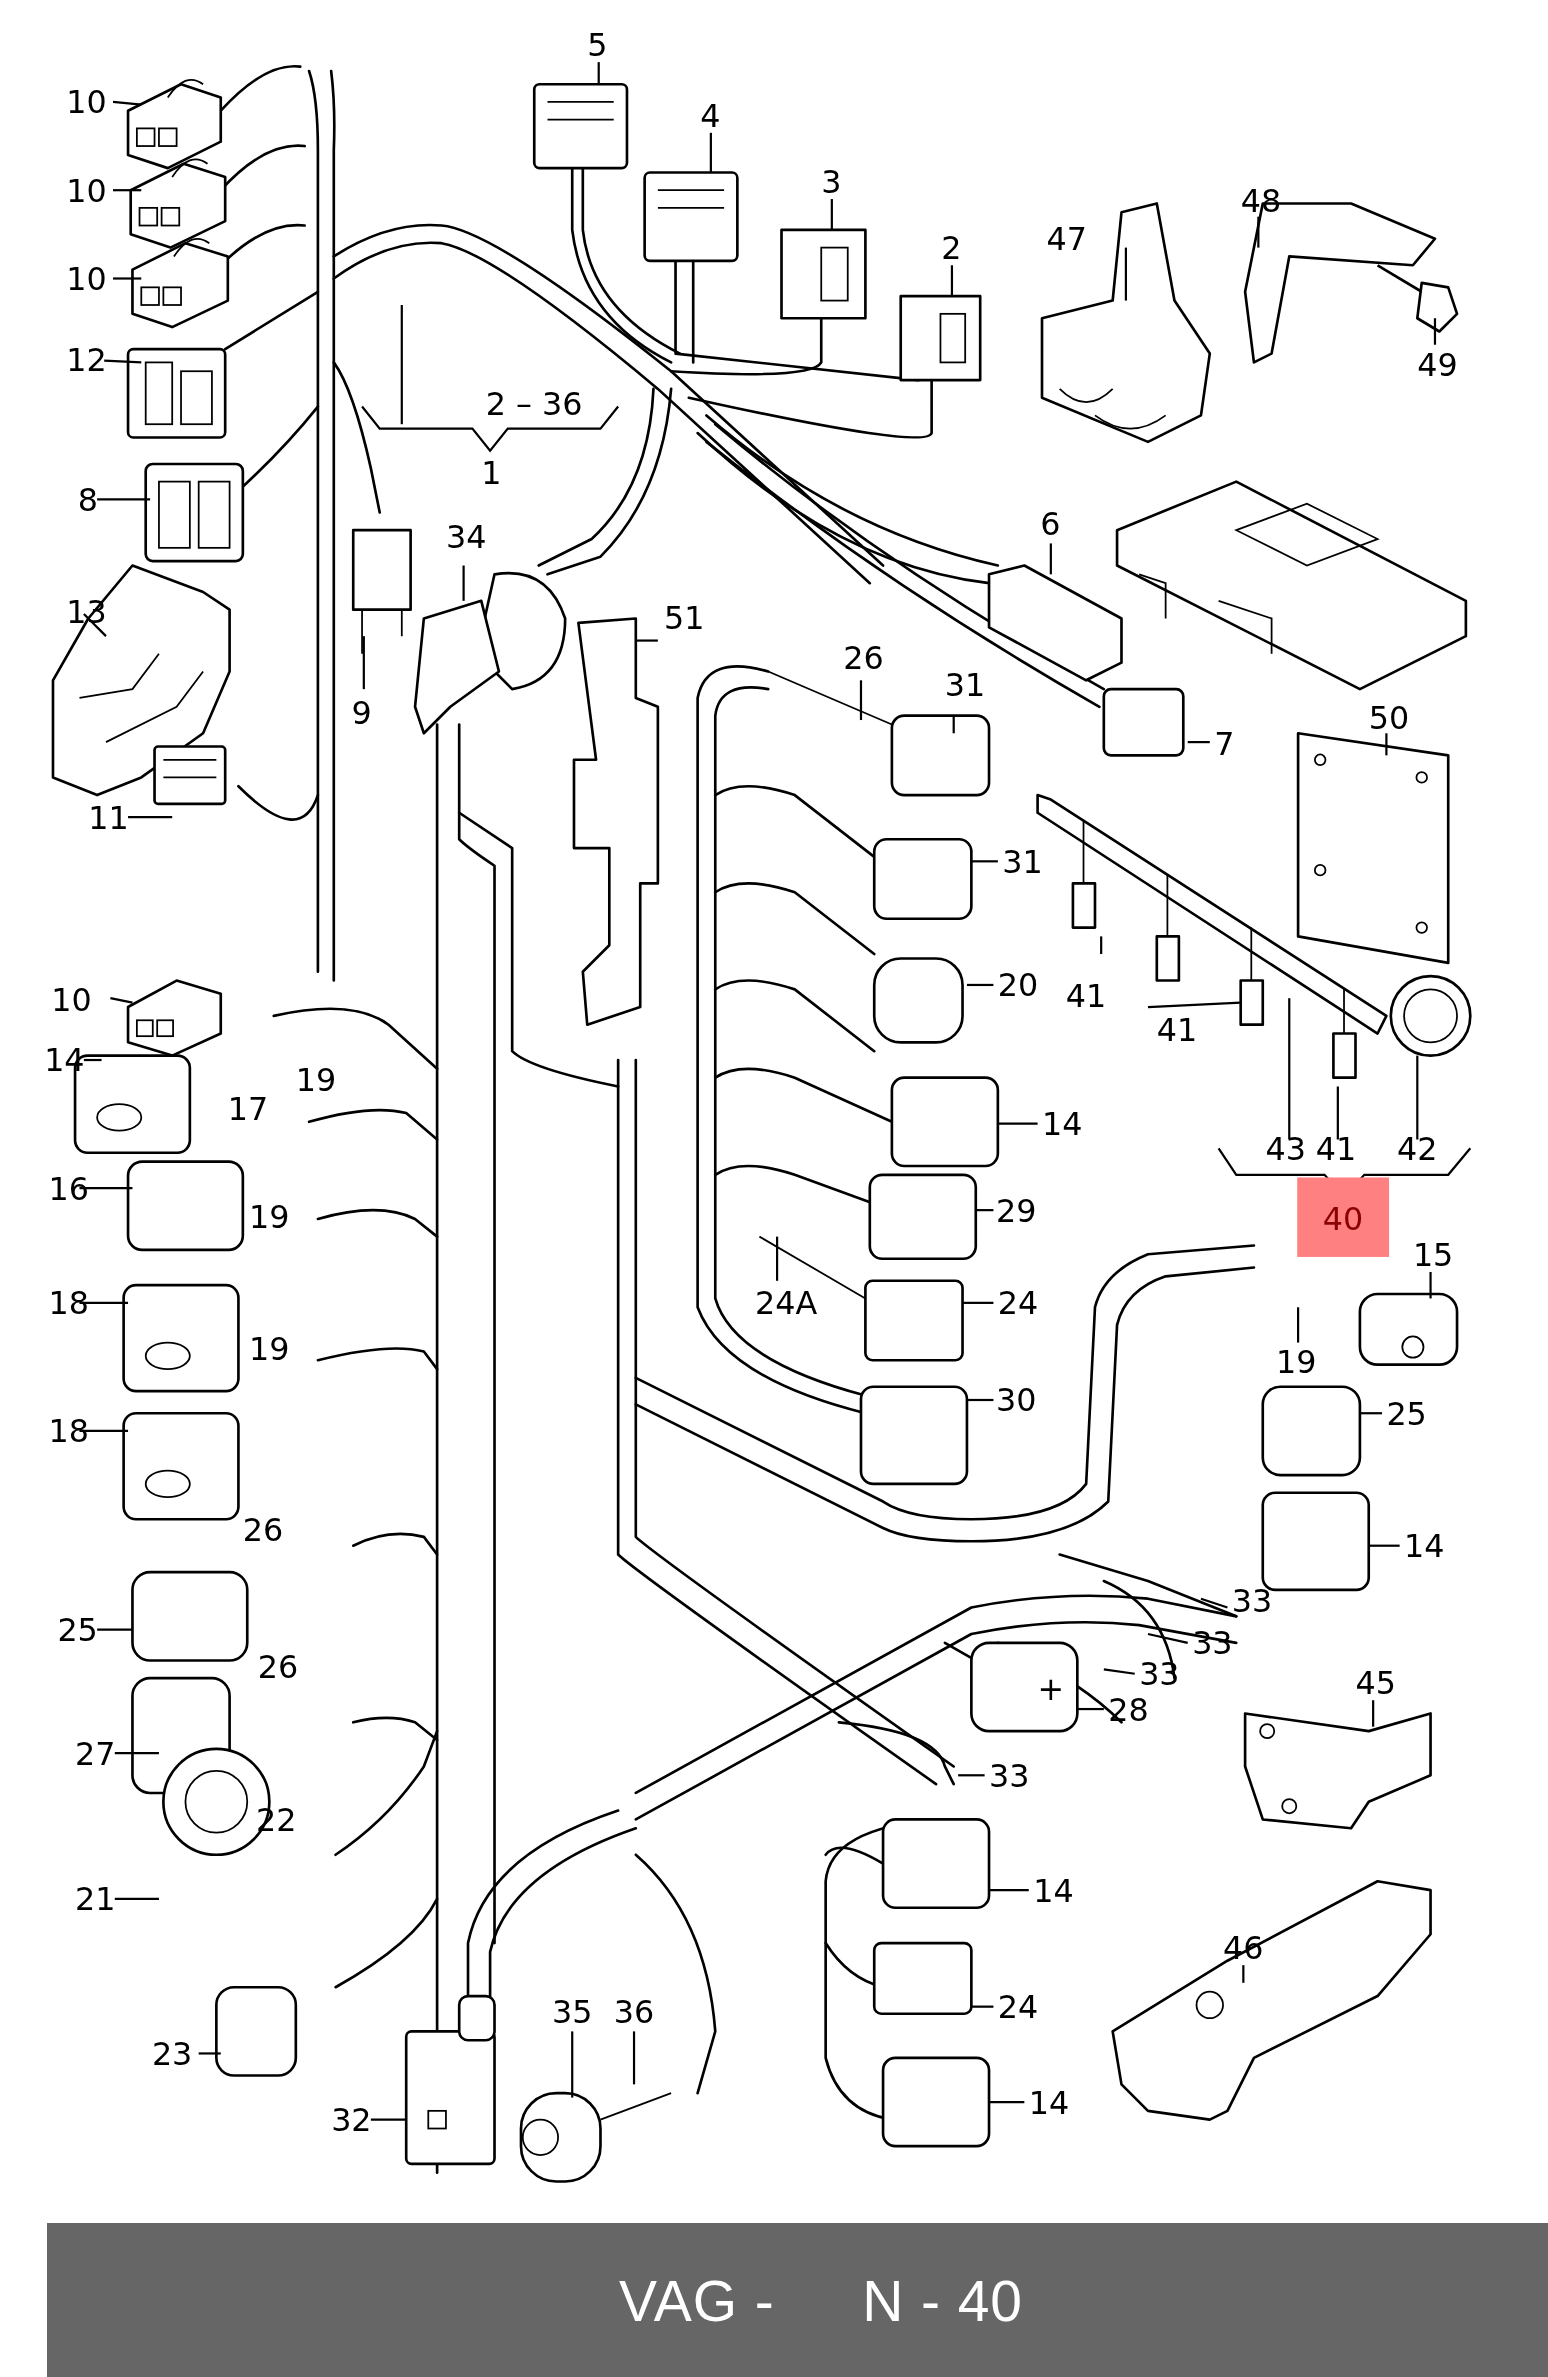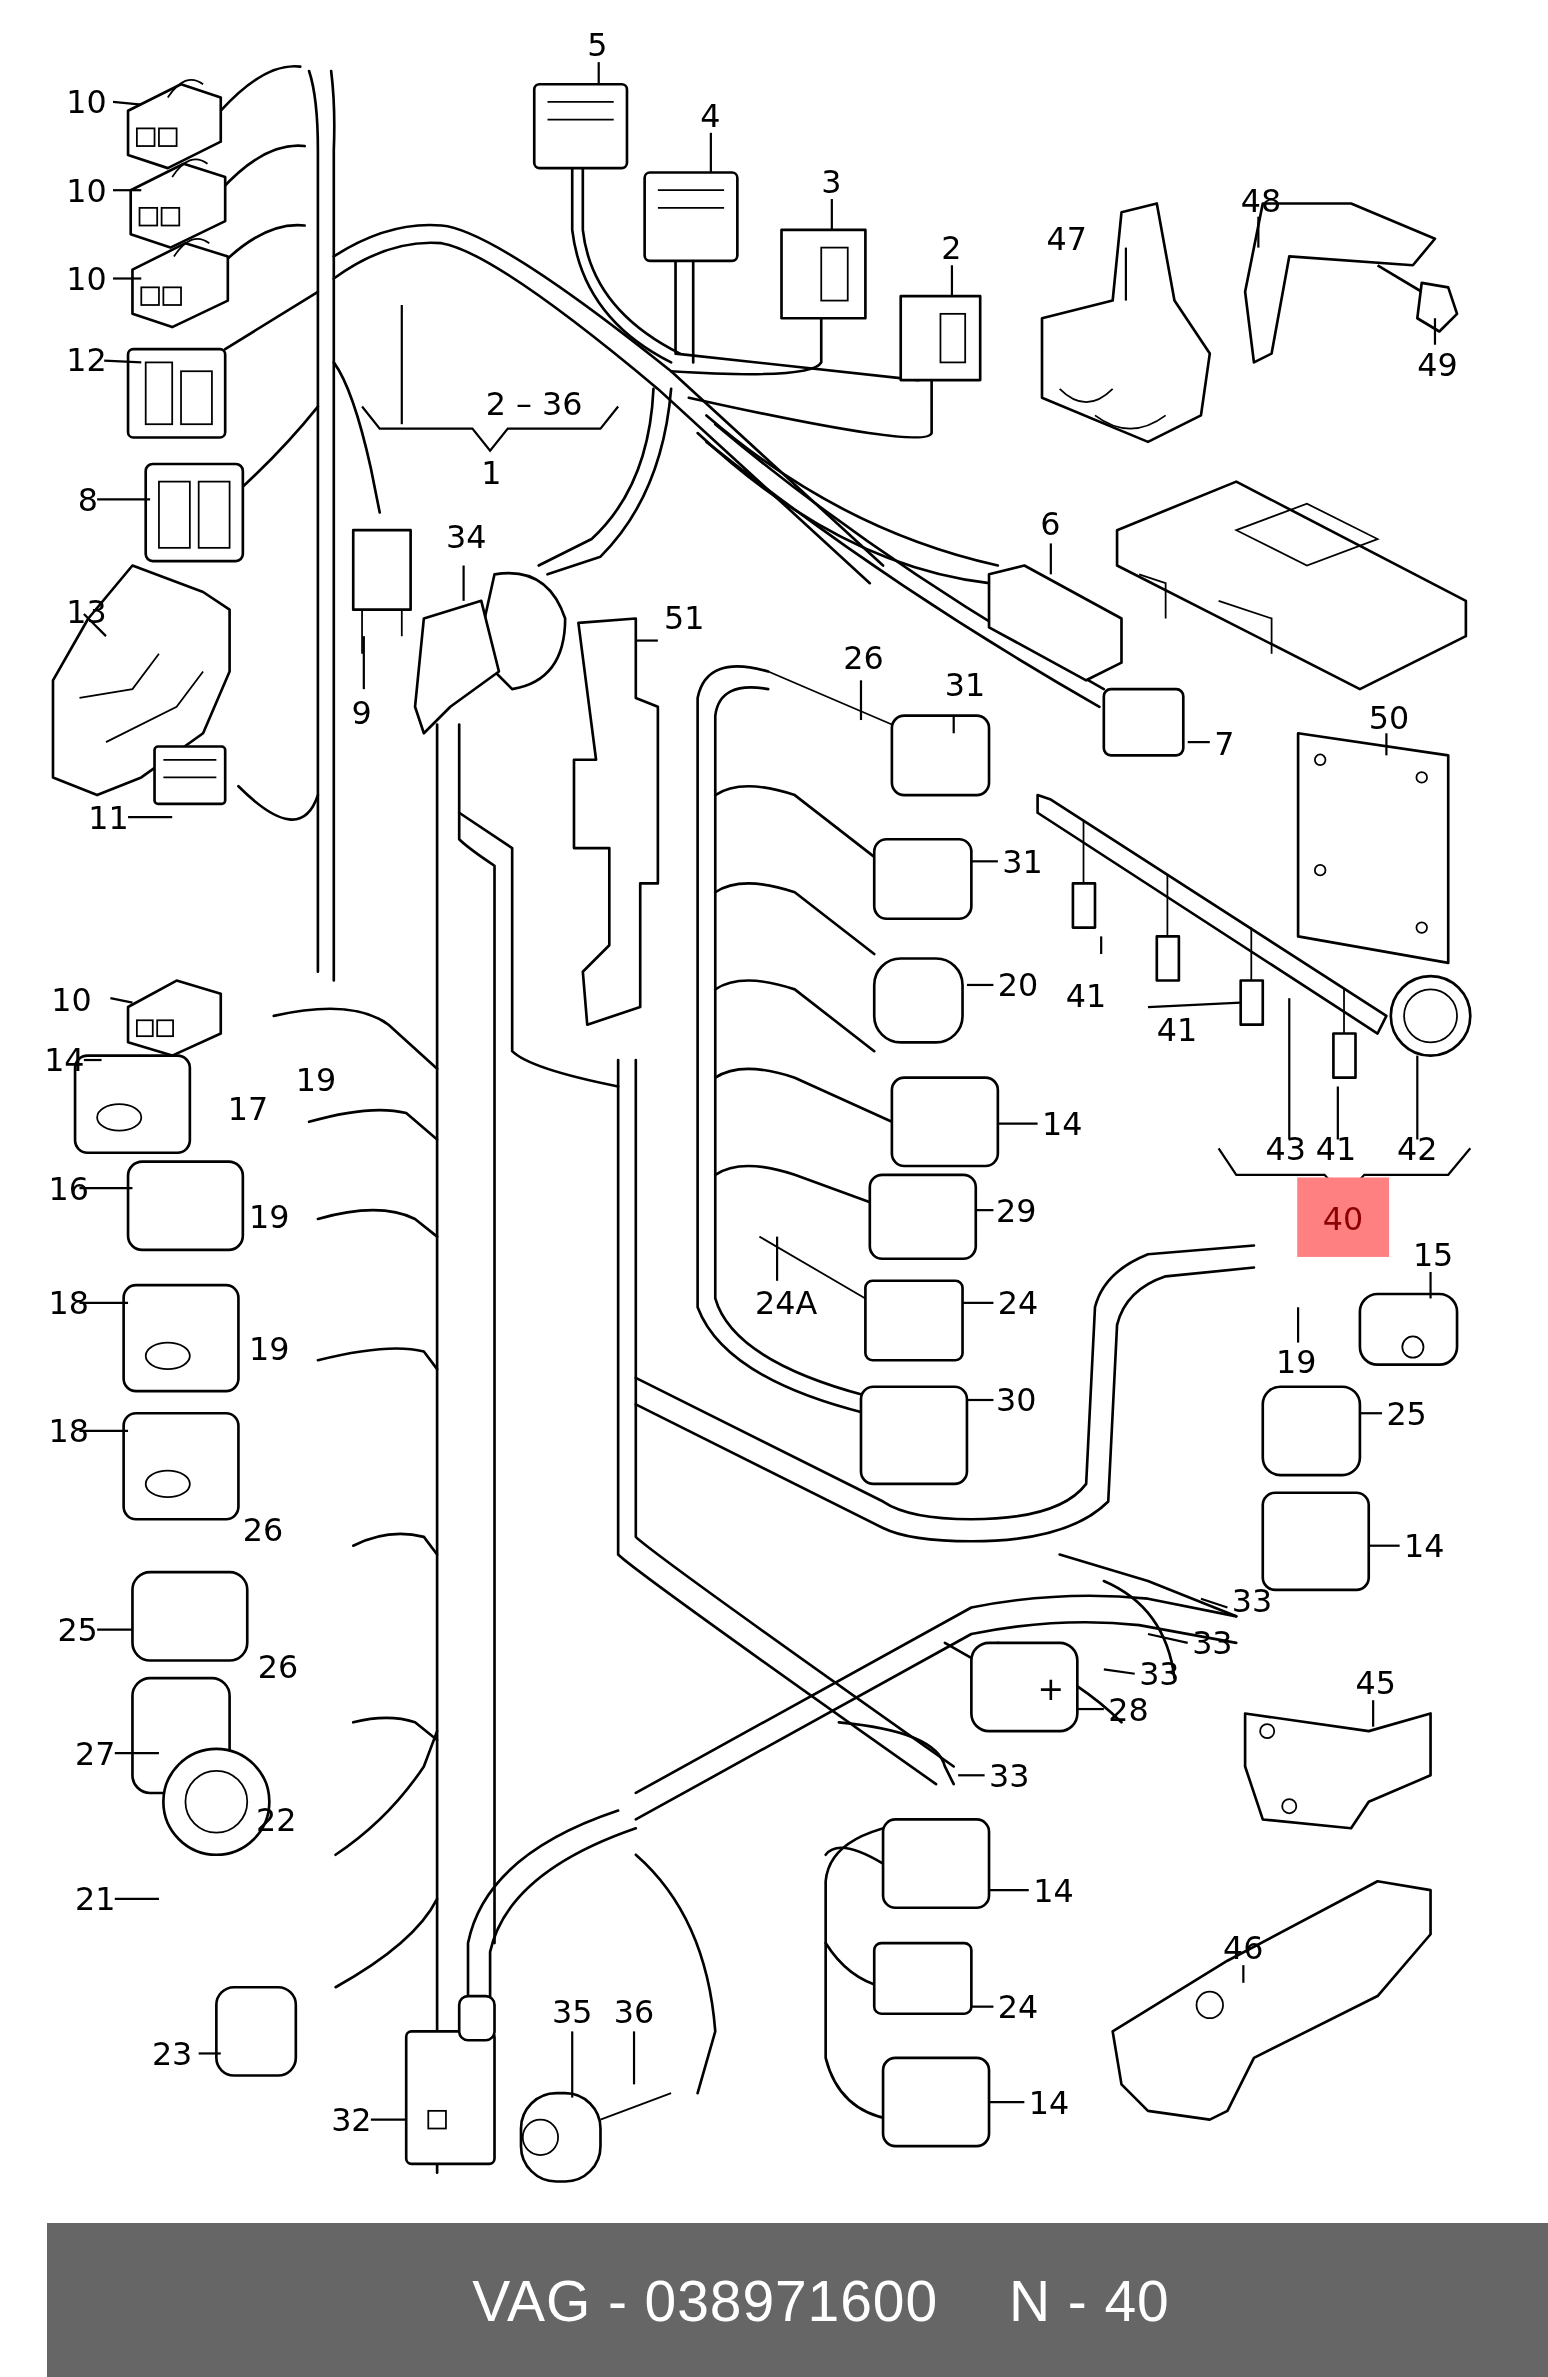--- a/index.html
+++ b/index.html
@@ -483,21 +483,20 @@
     <text class="lbl" x="1130" y="2285">24</text>
     <text class="lbl" x="1165" y="2393">14</text>
   </g>
 </svg>
 
 <div id="footer">
   <span>VAG</span>
   <span>&nbsp;</span>
   <span>-</span>
   <span>&nbsp;</span>
-  <span>038971600</span>
   <span class="gap"></span>
   <span>N</span>
   <span>&nbsp;</span>
   <span>-</span>
   <span>&nbsp;</span>
   <span>40</span>
 </div>
 
 
 </body></html>

